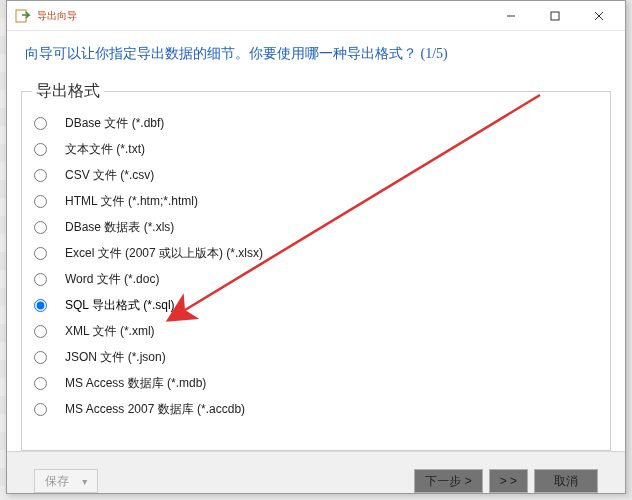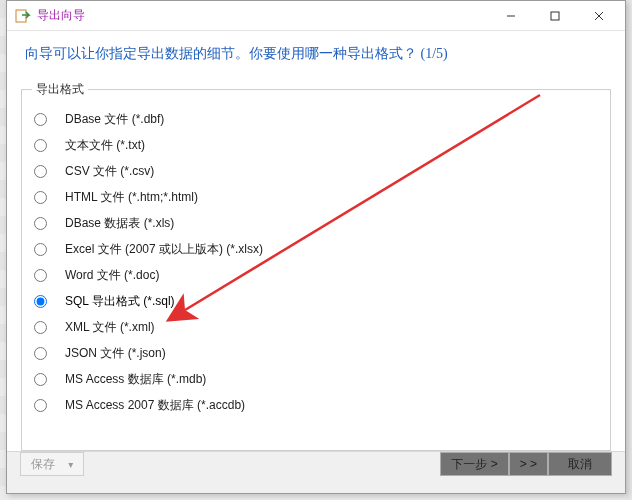--- a/index.html
+++ b/index.html
@@ -29,21 +29,21 @@
     display: flex;
     align-items: center;
     padding: 0 4px 0 8px;
     border-bottom: 1px solid #e5e5e5;
   }
   .titlebar .app-icon {
     width: 16px; height: 16px;
     margin-right: 6px;
     display: inline-flex; align-items: center; justify-content: center;
   }
-  .titlebar .title { flex: 1; color: #a21caf; font-size: 12px; }
+  .titlebar .title { flex: 1; color: #c2410c; font-size: 10px; }
   .titlebar .win-controls { display: flex; }
   .titlebar .win-btn {
     width: 44px; height: 28px;
     display: flex; align-items: center; justify-content: center;
     color: #333; font-family: Arial, sans-serif;
     font-size: 14px;
     cursor: default;
   }
   .header {
     padding: 14px 18px 10px 18px;
@@ -58,42 +58,43 @@
   }
   fieldset.group {
     border: 1px solid #cfcfcf;
     padding: 8px 10px 6px 10px;
     height: 100%;
     position: relative;
   }
   fieldset.group legend {
     padding: 0 4px;
     color: #333;
-    font-size: 12px;
+    font-size: 16px;
   }
   .radio-row {
     display: flex;
     align-items: center;
     height: 26px;
     padding-left: 2px;
     color: #222;
   }
   .radio-row input[type="radio"] {
     margin-right: 6px;
     width: 13px; height: 13px;
   }
   .radio-row label { cursor: default; margin-left: 12px; }
   .radio-row.selected label { color: #000; }
   .footer {
     height: 42px;
     background: #f0f0f0;
     border-top: 1px solid #d8d8d8;
     display: flex;
-    align-items: flex-start;
-    padding: 0 13px;
+    align-items: flex-end;
+    padding: 0 27px;
+    gap: 6px;
   }
   .footer .spacer { flex: 1; }
   .footer button {
     height: 24px;
     min-width: 64px;
     padding: 0 10px;
     font-family: inherit;
     font-size: 12px;
     background: #737373;
     border: 1px solid #adadad;

